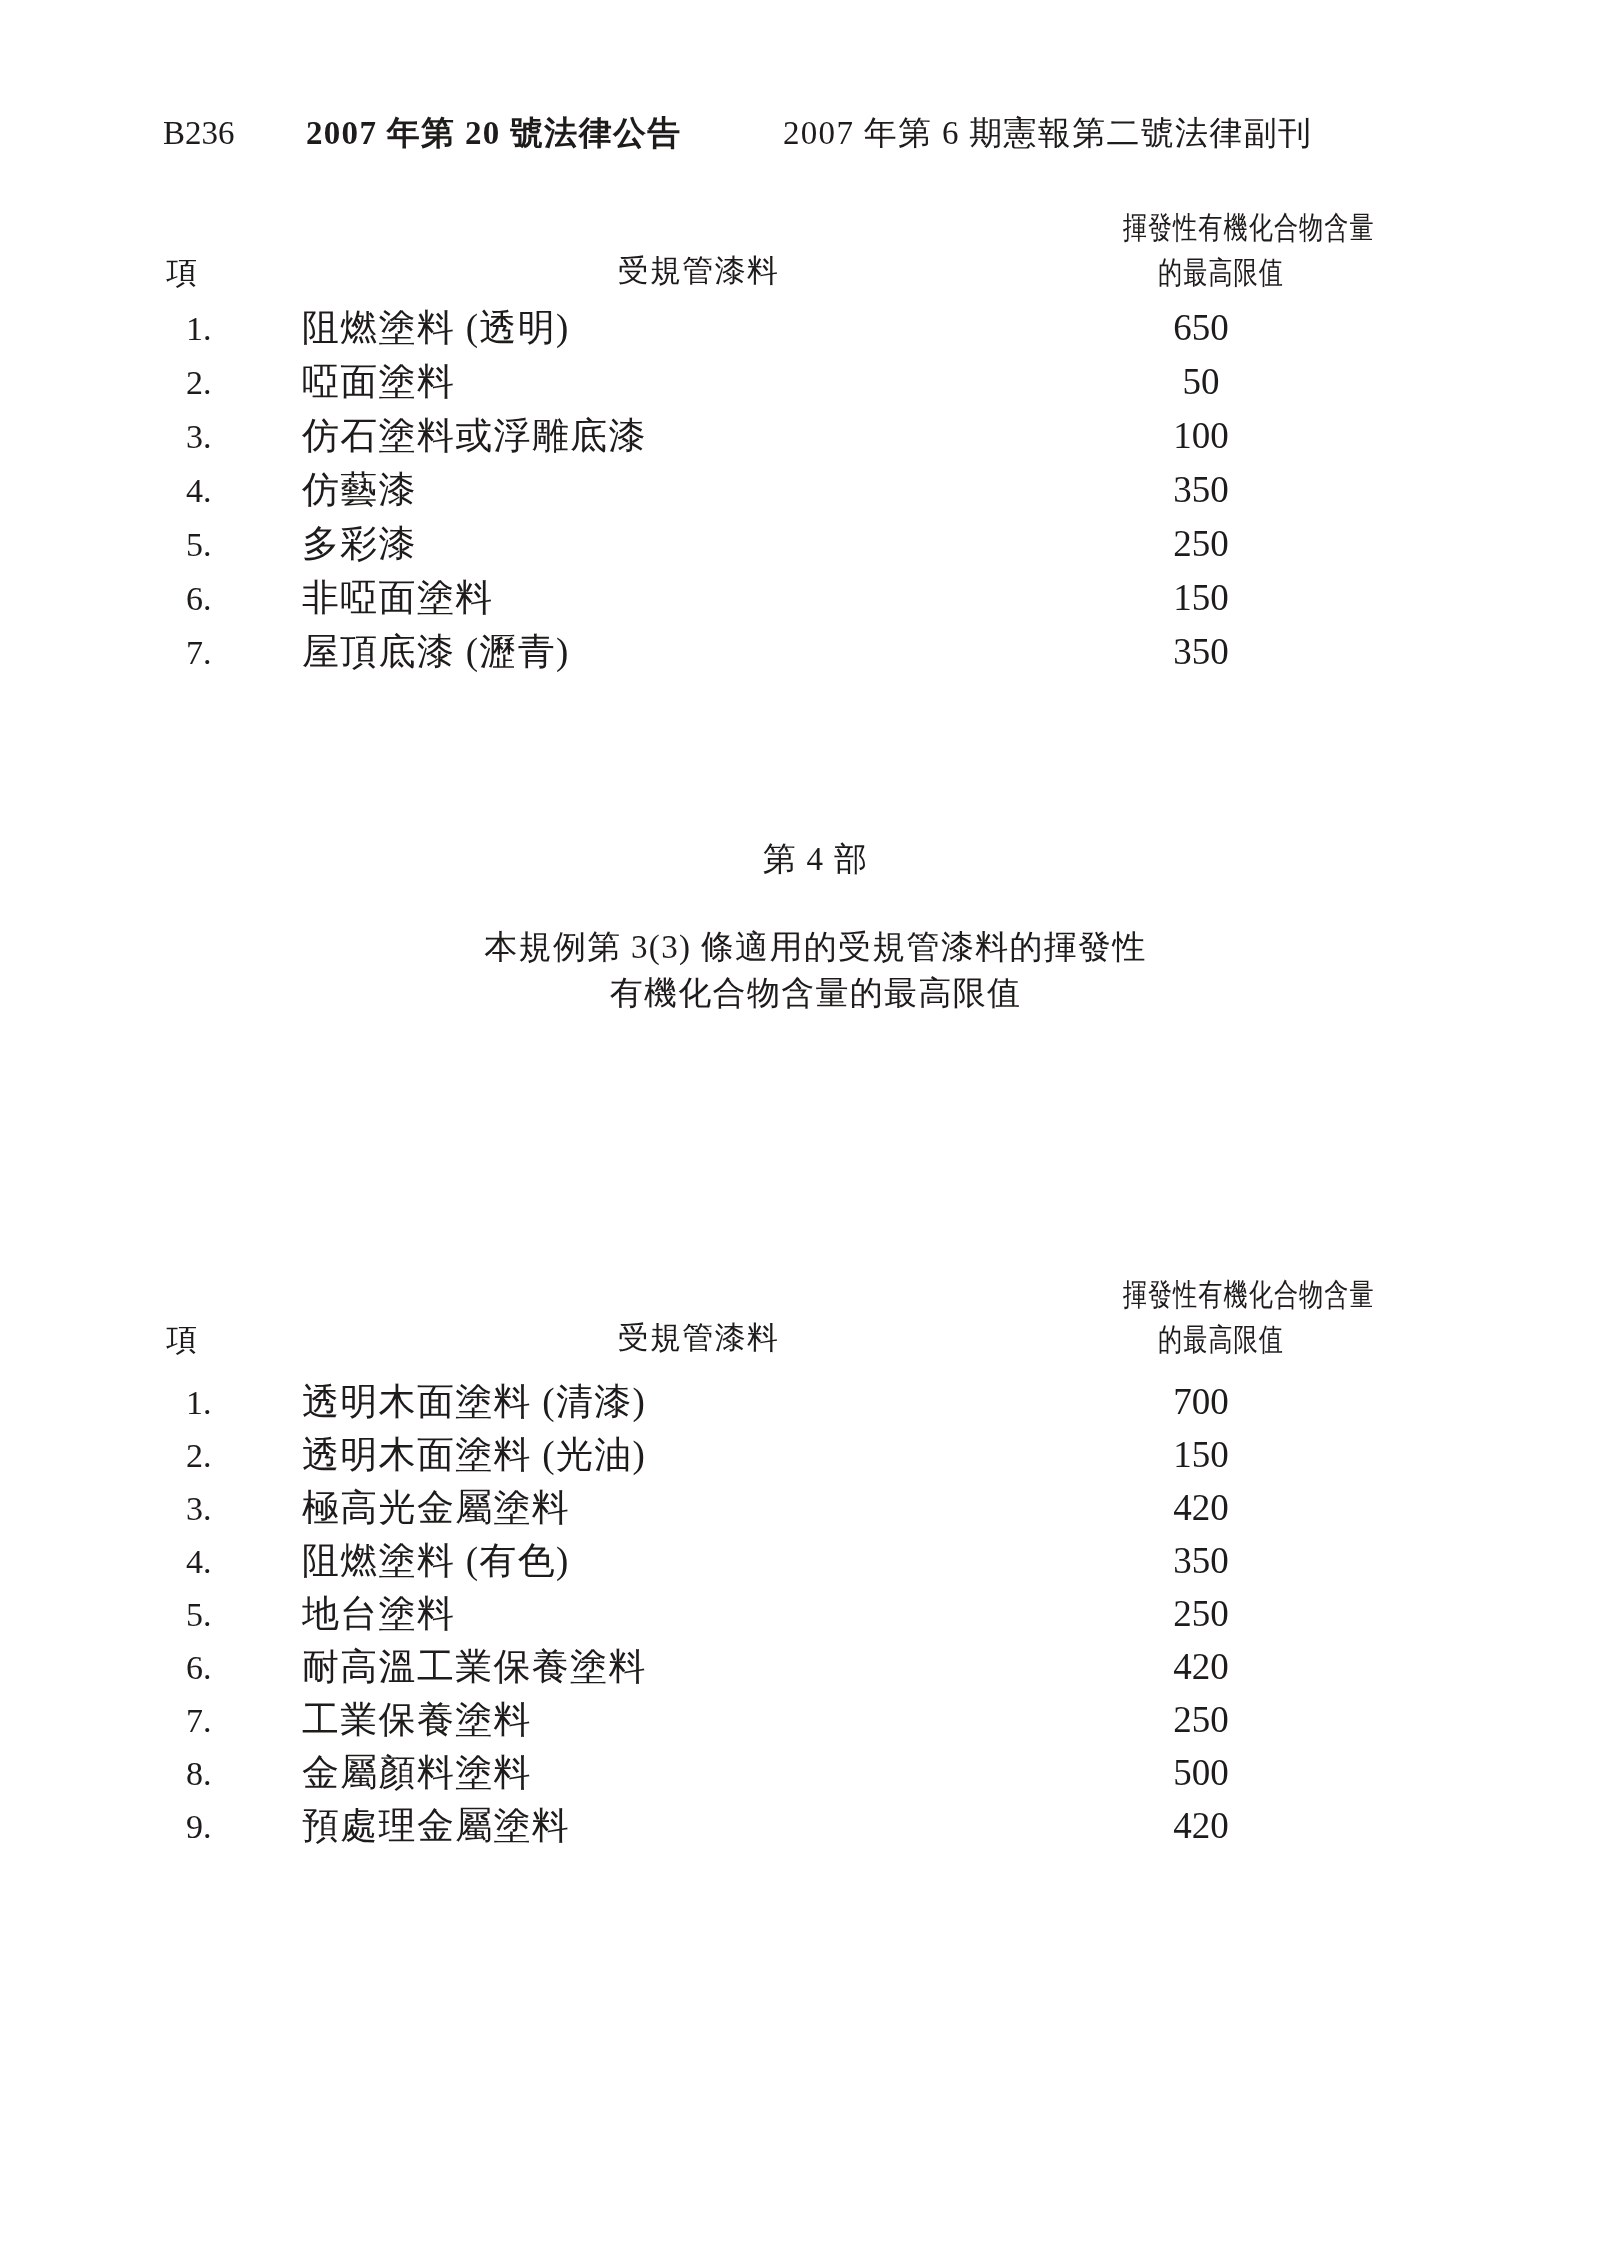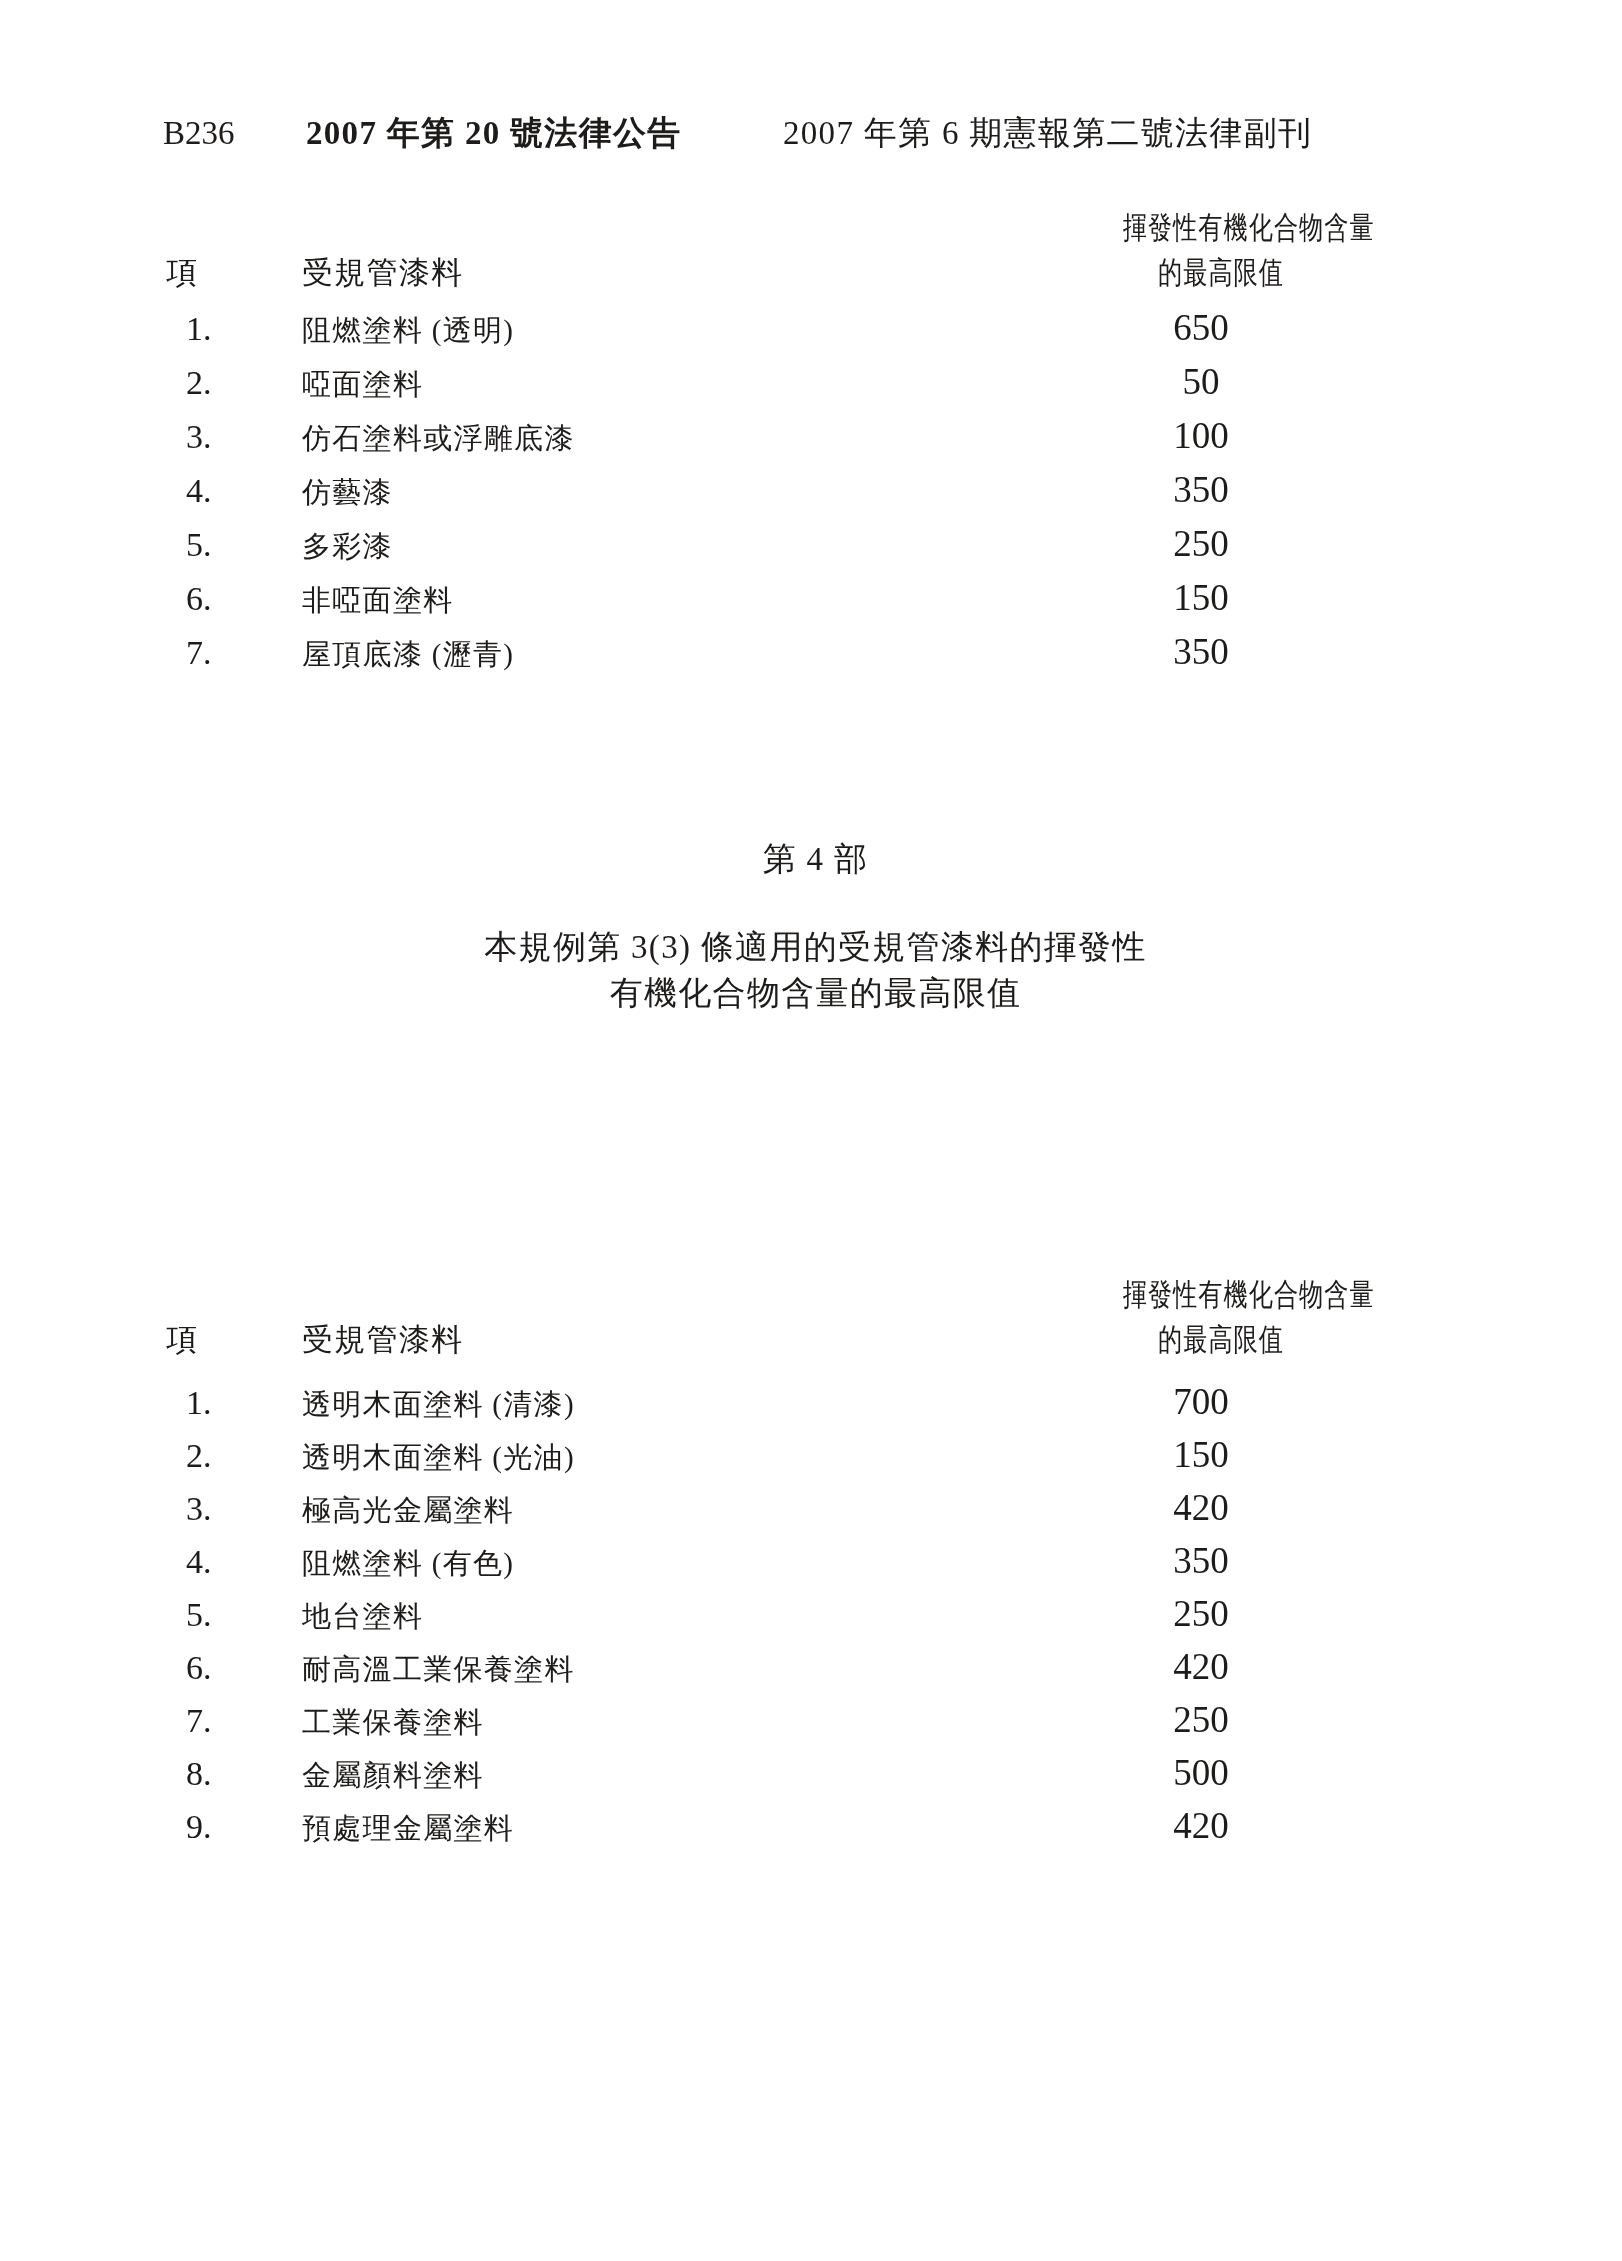--- a/index.html
+++ b/index.html
@@ -29,36 +29,36 @@
   .pg-header { top: 116px; height: 39px; font-size: 33px; line-height: 34px; }
   .pg-header .pno   { position: absolute; left: 0;     top: 0; }
   .pg-header .notice{ position: absolute; left: 143px; top: 0; font-weight: bold; letter-spacing: 1.3px; white-space: nowrap; }
   .pg-header .gazette{ position: absolute; left: 620px; top: 0; letter-spacing: 1.3px; white-space: nowrap; }
 
   
   .thead { display: flex; align-items: flex-end; font-size: 31px; line-height: 45px; }
   .t1-head { top: 205px; }
   .t2-head { top: 1272px; }
   .h-item { width: 139px; padding-left: 3.3px; box-sizing: border-box; letter-spacing: 1.3px; }
-  .h-name { width: 793px; text-align: left; letter-spacing: 1.3px; }
+  .h-name { width: 793px; text-align: center; letter-spacing: 1.3px; font-family: Liberation Mono, monospace; }
   .h-voc  { width: 252px; text-align: center; }
   .h-voc .inner {
     transform: scaleX(0.78);
     transform-origin: 50% 100%;
     letter-spacing: 1.3px;
     white-space: nowrap;
   }
 
   
   .t1-rows { top: 301px; }
   .t2-rows { top: 1375px; }
   .trow { display: flex; align-items: baseline; height: 54px; line-height: 54px; }
   .t2-rows .trow { height: 53px; line-height: 53px; }
   .c-item { width: 139px; padding-left: 23px; box-sizing: border-box; font-size: 34px; }
-  .c-name { width: 793px; font-size: 29px; letter-spacing: 1.3px; white-space: nowrap; }
+  .c-name { width: 793px; font-size: 37px; letter-spacing: 1.3px; white-space: nowrap; }
   .c-voc  { width: 252px; text-align: center; padding-right: 40px; box-sizing: border-box; font-size: 37px; }
 
   
   .part-heading  { top: 842px; text-align: center; font-size: 33px; line-height: 34px; letter-spacing: 1.3px; }
   .part-subtitle { top: 924px; text-align: center; font-size: 33px; line-height: 46px; letter-spacing: 1.3px; }
 
   
   .para {
     top: 1112px;
     font-size: 33px;

